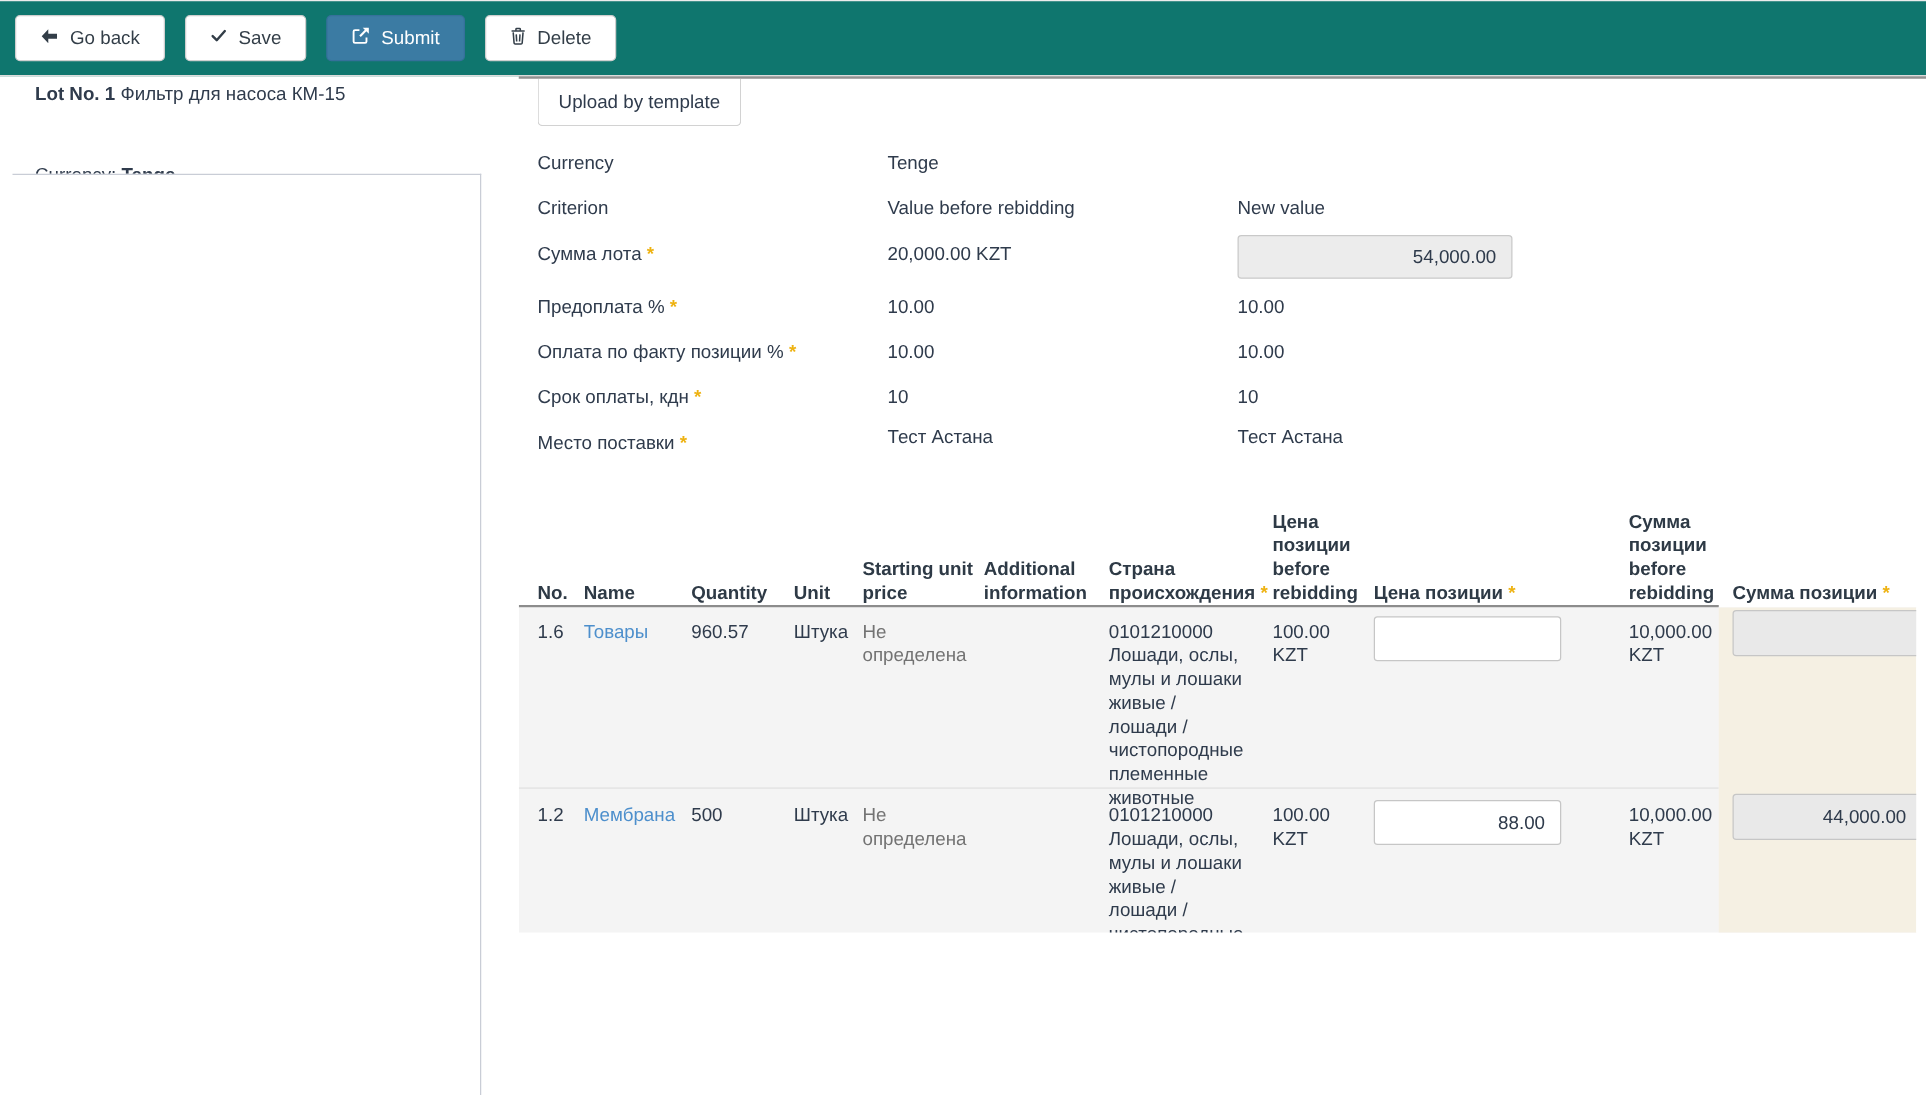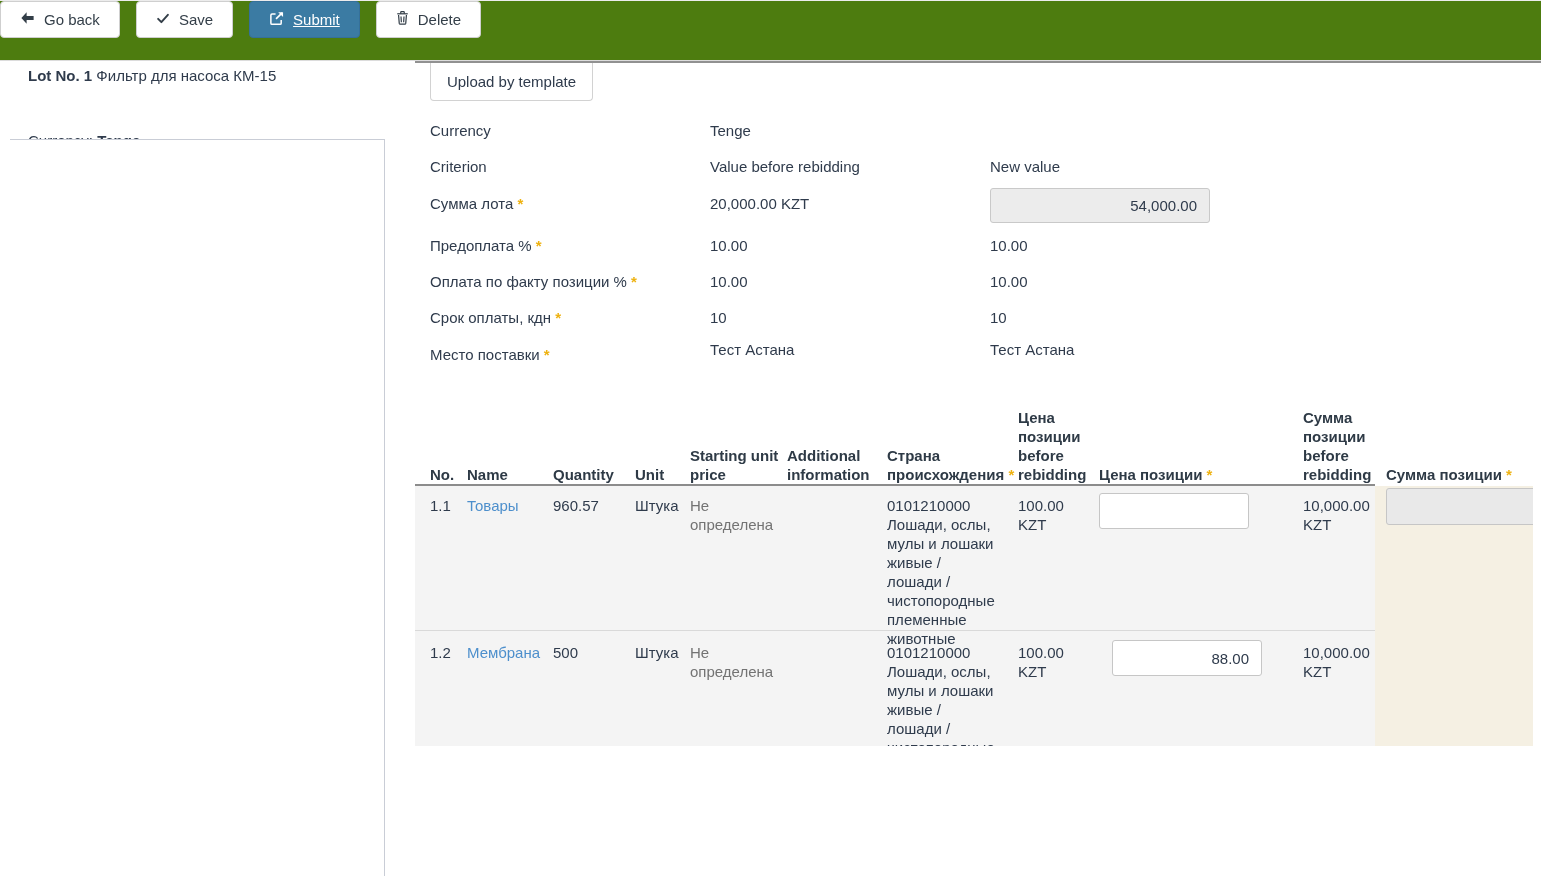--- a/index.html
+++ b/index.html
@@ -5,30 +5,30 @@
   * { margin:0; padding:0; box-sizing:border-box; }
   html,body { background:#fff; }
   body {
     width:1541px; height:894px; position:relative; overflow:hidden;
     font-family:"Liberation Sans","DejaVu Sans",sans-serif;
     font-size:15px; color:#2f3b4c;
   }
   
   #toolbar {
     position:absolute; left:0; top:0; width:1541px; height:61px;
-    background:#4d7c0f; border-top:1px solid #ececec; border-bottom:1px solid #dcdcdc;
-    display:flex; gap:16px;
+    background:#0f766e; border-top:1px solid #ececec; border-bottom:1px solid #dcdcdc;
+    display:flex; align-items:center; padding-left:12px; gap:16px;
   }
   .tb-btn {
     height:37px; padding:0 19px; background:#fff; border:1px solid #cfcfcf;
     border-radius:4px; display:inline-flex; align-items:center; gap:9px;
     font-family:inherit; font-size:15px; color:#333e48; cursor:pointer;
   }
   .tb-btn svg { flex:0 0 auto; }
-  .tb-btn.primary { background:#3b7ba3; border-color:#35709a; color:#fff;text-decoration:underline; }
+  .tb-btn.primary { background:#3b7ba3; border-color:#35709a; color:#fff; }
   
   #lot-line { position:absolute; left:28px; top:67px; }
   #lot-line b { font-weight:700; }
   #cur-line { position:absolute; left:28px; top:101px;margin-top:31px; }
   #cur-line b { font-weight:700; }
   #sidebar-box {
     position:absolute; left:10px; top:139px; width:375px; height:737px;
     border-top:1px solid #c9cdd6; border-right:1px solid #c9cdd6; background:#fff;
   }
   
@@ -70,21 +70,21 @@
   .c-no{left:15px;width:34px} .c-name{left:52px;width:80px} .c-qty{left:138px;width:76px}
   .c-unit{left:220px;width:55px} .c-sprice{left:275px;width:90px;color:#737373}
   .c-add{left:372px;width:98px} .c-country{left:472px;width:110px}
   .c-pbefore{left:603px;width:74px} .c-sbefore{left:888px;width:74px}
   .name-link { color:#4d8fcc; text-decoration:none; cursor:pointer; }
   .price-in {
     position:absolute; left:684px; width:150px; height:36px; background:#fff;
     border:1px solid #c6c6c6; border-radius:3px; text-align:right; padding-right:12px;
     font-family:inherit; font-size:15px; color:#2f3b4c;
   }
-  .r1i { top:430px; } .r2i { top:577px;margin-left:13px; }
+  .r1i { top:430px; } .r2i { top:577px; }
   .sum-in {
     position:absolute; left:971px; width:152px; height:37px; background:#e9e9e9;
     border:1px solid #c6c6c6; border-radius:3px; text-align:right; padding-right:12px;
     font-family:inherit; font-size:15px; color:#2f3b4c;
   }
   .r1s { top:425px; } .r2s { top:572px; }
   #white-strip { position:absolute; left:1118px; top:423px; width:8px; height:358px; background:#fff; }
   #total-cell { position:absolute; left:970px; top:727px; font-weight:700; color:#253244; }
   
   #hscroll { position:absolute; left:0; top:784px; width:1126px; height:14px; background:#fbfbfb; }
@@ -204,21 +204,21 @@
   </div>
   <div id="thead-border"></div>
 
   <div id="rowbg1"></div>
   <div id="rowsep"></div>
   <div id="rowbg2"></div>
   <div id="footsep"></div>
   <div id="footbg"></div>
   <div id="beige-col"></div>
 
-  <div class="tc r1 c-no">1.1</div>
+  <div class="tc r1 c-no">1.6</div>
   <div class="tc r1 c-name"><a class="name-link">Товары</a></div>
   <div class="tc r1 c-qty">960.57</div>
   <div class="tc r1 c-unit">Штука</div>
   <div class="tc r1 c-sprice">Не определена</div>
   <div class="tc r1 c-add"></div>
   <div class="tc r1 c-country">0101210000 Лошади, ослы, мулы и лошаки живые / лошади / чистопородные племенные животные</div>
   <div class="tc r1 c-pbefore">100.00 KZT</div>
   <input class="price-in r1i" value="" style="">
   <div class="tc r1 c-sbefore">10,000.00 KZT</div>
   <input class="sum-in r1s" disabled="" value="" style="">
@@ -226,20 +226,21 @@
   <div class="tc r2 c-no">1.2</div>
   <div class="tc r2 c-name"><a class="name-link">Мембрана</a></div>
   <div class="tc r2 c-qty">500</div>
   <div class="tc r2 c-unit">Штука</div>
   <div class="tc r2 c-sprice">Не определена</div>
   <div class="tc r2 c-add"></div>
   <div class="tc r2 c-country">0101210000 Лошади, ослы, мулы и лошаки живые / лошади / чистопородные племенные животные</div>
   <div class="tc r2 c-pbefore">100.00 KZT</div>
   <input class="price-in r2i" value="88.00" style="">
   <div class="tc r2 c-sbefore">10,000.00 KZT</div>
+  <input class="sum-in r2s" disabled="" value="44,000.00" style="">
 
   <div id="white-strip"></div>
 
   <div id="total-cell">54,000.00</div>
 
   <div id="hscroll">
     <div id="hs-left" class="hs-arrow"></div>
     <div id="hs-thumb"></div>
     <div id="hs-right" class="hs-arrow"></div>
   </div>

